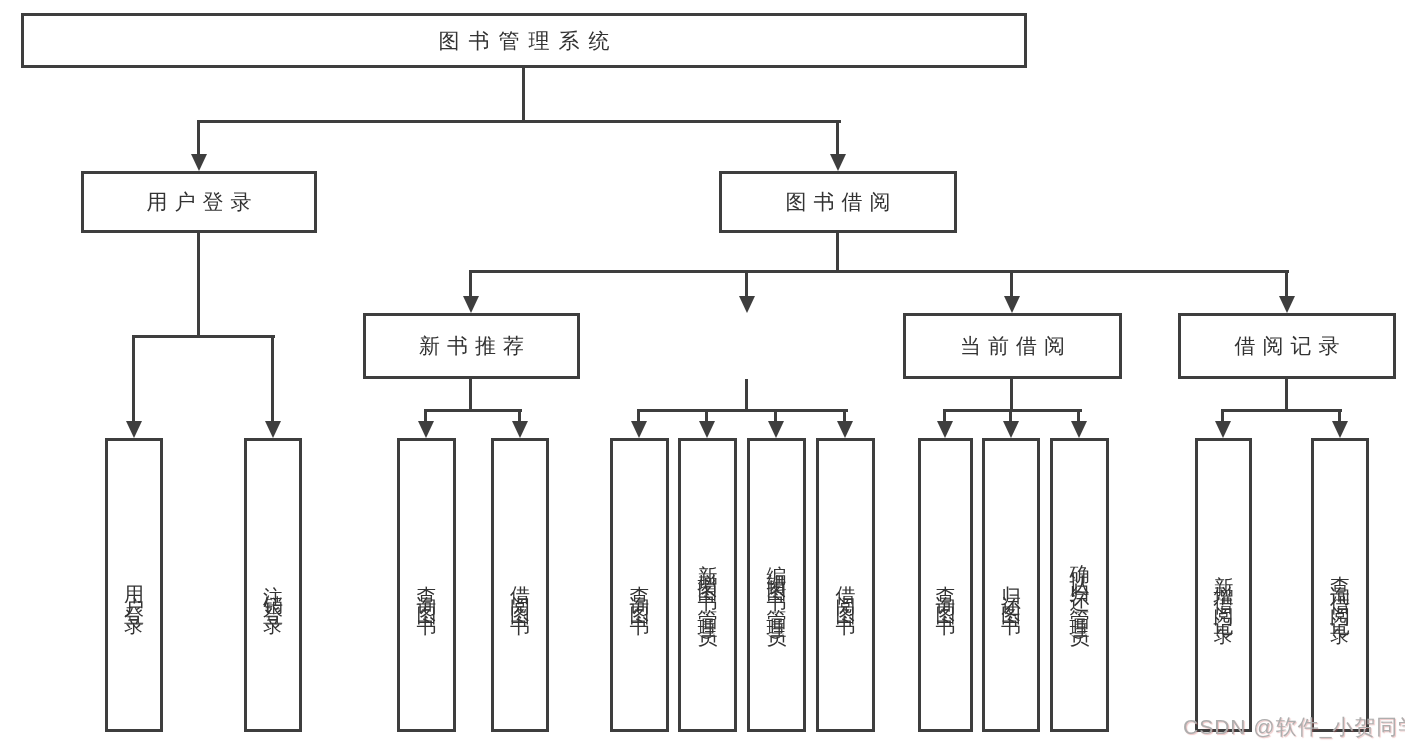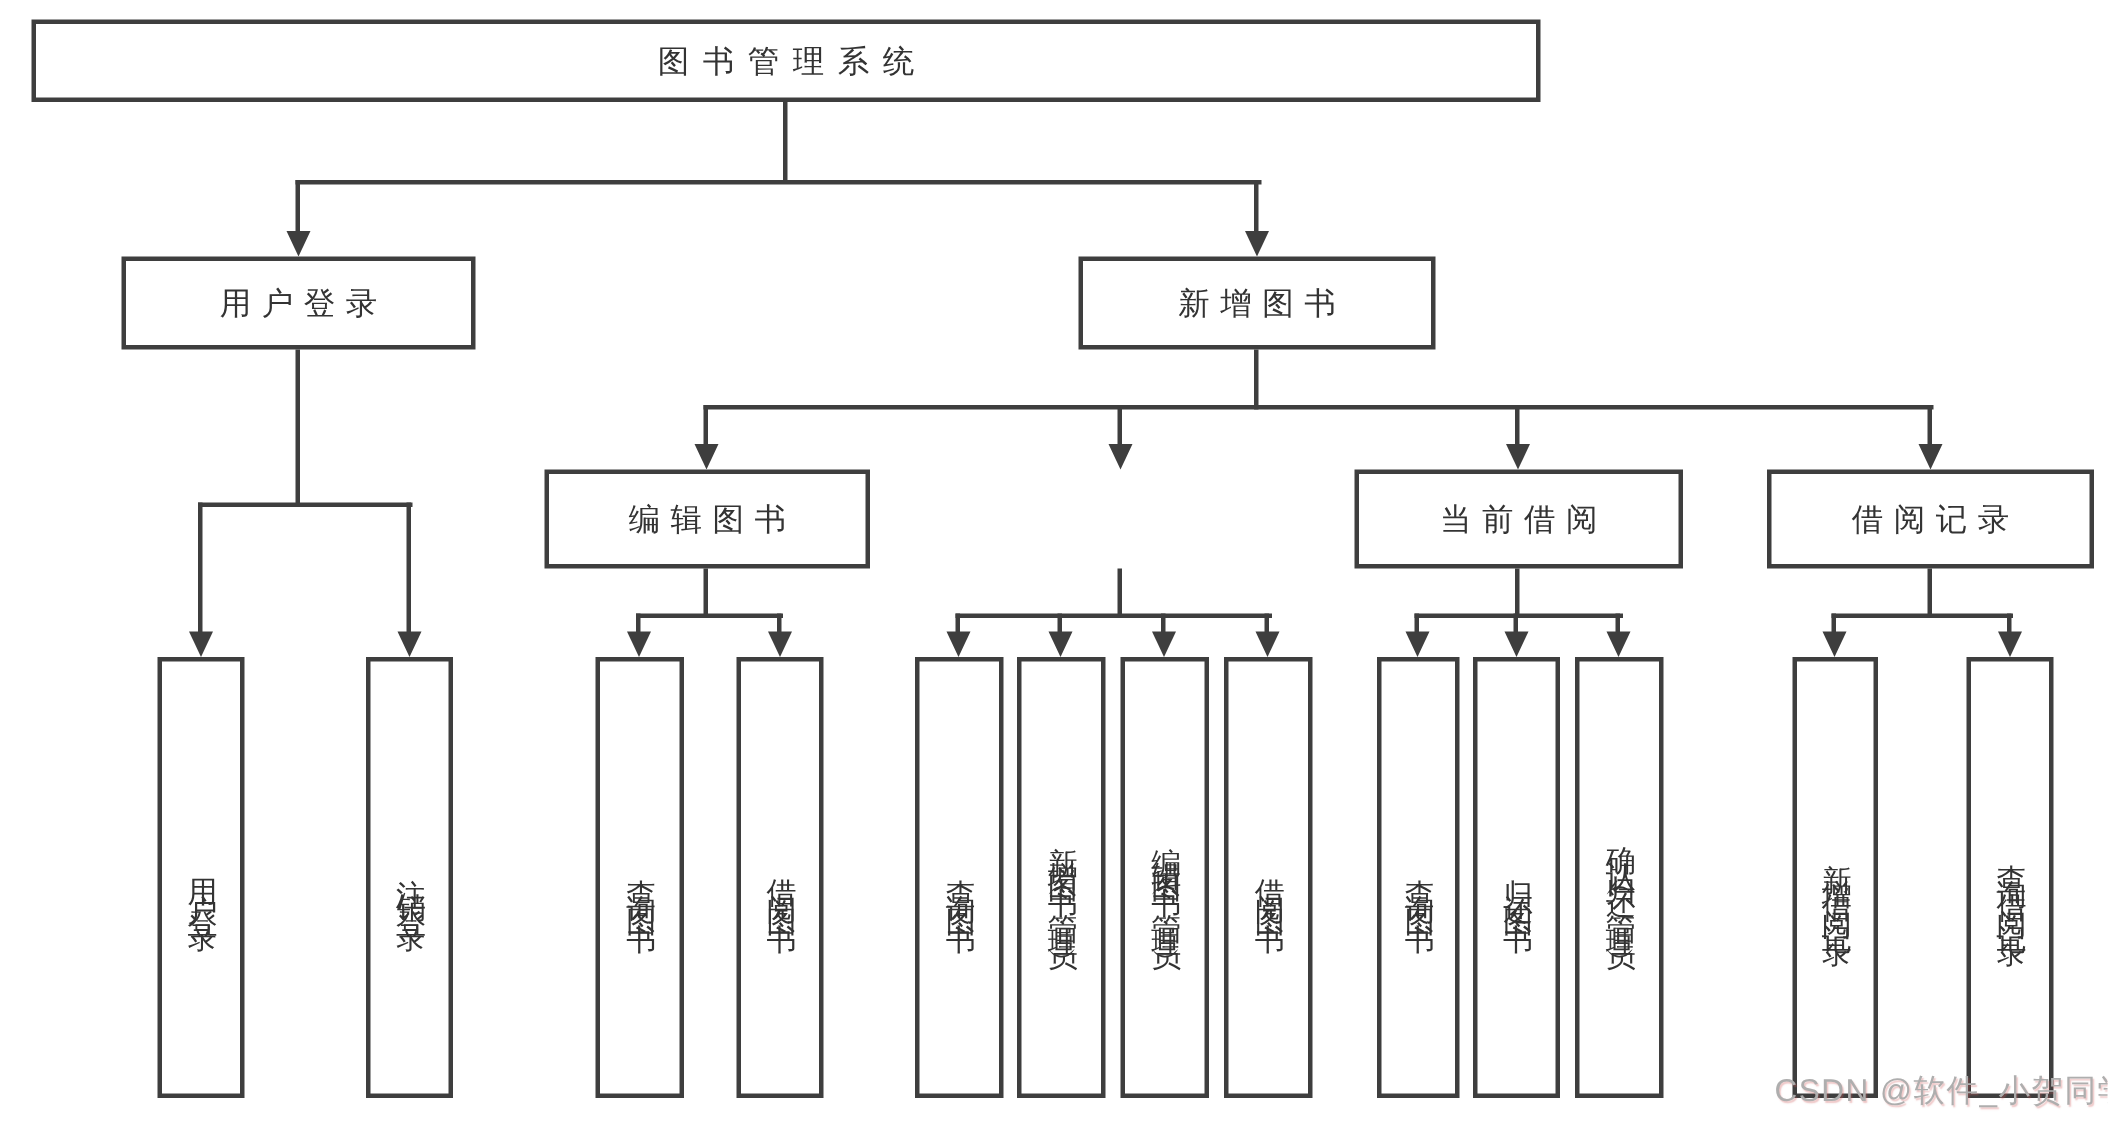--- a/index.html
+++ b/index.html
@@ -44,21 +44,21 @@
   <div class="hline" style="left:197px;top:120px;width:644px"></div>
   <div class="vline" style="left:197px;top:120px;height:36px"></div>
   <div class="arr" style="left:191px;top:154px"></div>
   <div class="vline" style="left:836px;top:120px;height:36px"></div>
   <div class="arr" style="left:830px;top:154px"></div>
 
   <div class="box h" style="left:81px;top:171px;width:236px;height:62px">
     <span>用户登录</span>
   </div>
   <div class="box h" style="left:719px;top:171px;width:238px;height:62px">
-    <span>新增图书</span>
+    <span>图书借阅</span>
   </div>
 
   <div class="vline" style="left:197px;top:233px;height:105px"></div>
   <div class="hline" style="left:132px;top:335px;width:143px"></div>
   <div class="vline" style="left:132px;top:335px;height:88px"></div>
   <div class="arr" style="left:126px;top:421px"></div>
   <div class="vline" style="left:271px;top:335px;height:88px"></div>
   <div class="arr" style="left:265px;top:421px"></div>
 
   <div class="vline" style="left:836px;top:233px;height:40px"></div>
@@ -66,21 +66,21 @@
   <div class="vline" style="left:469px;top:270px;height:28px"></div>
   <div class="arr" style="left:463px;top:296px"></div>
   <div class="vline" style="left:745px;top:270px;height:28px"></div>
   <div class="arr" style="left:739px;top:296px"></div>
   <div class="vline" style="left:1010px;top:270px;height:28px"></div>
   <div class="arr" style="left:1004px;top:296px"></div>
   <div class="vline" style="left:1285px;top:270px;height:28px"></div>
   <div class="arr" style="left:1279px;top:296px"></div>
 
   <div class="box h" style="left:363px;top:313px;width:217px;height:66px">
-    <span>编辑图书</span>
+    <span>新书推荐</span>
   </div>
   <div class="box h" style="left:1178px;top:313px;width:218px;height:66px">
     <span>借阅记录</span>
   </div>
   <div class="box h" style="left:903px;top:313px;width:219px;height:66px">
     <span>当前借阅</span>
   </div>
 
   <div class="vline" style="left:469px;top:379px;height:33px"></div>
   <div class="hline" style="left:424px;top:409px;width:98px"></div>

